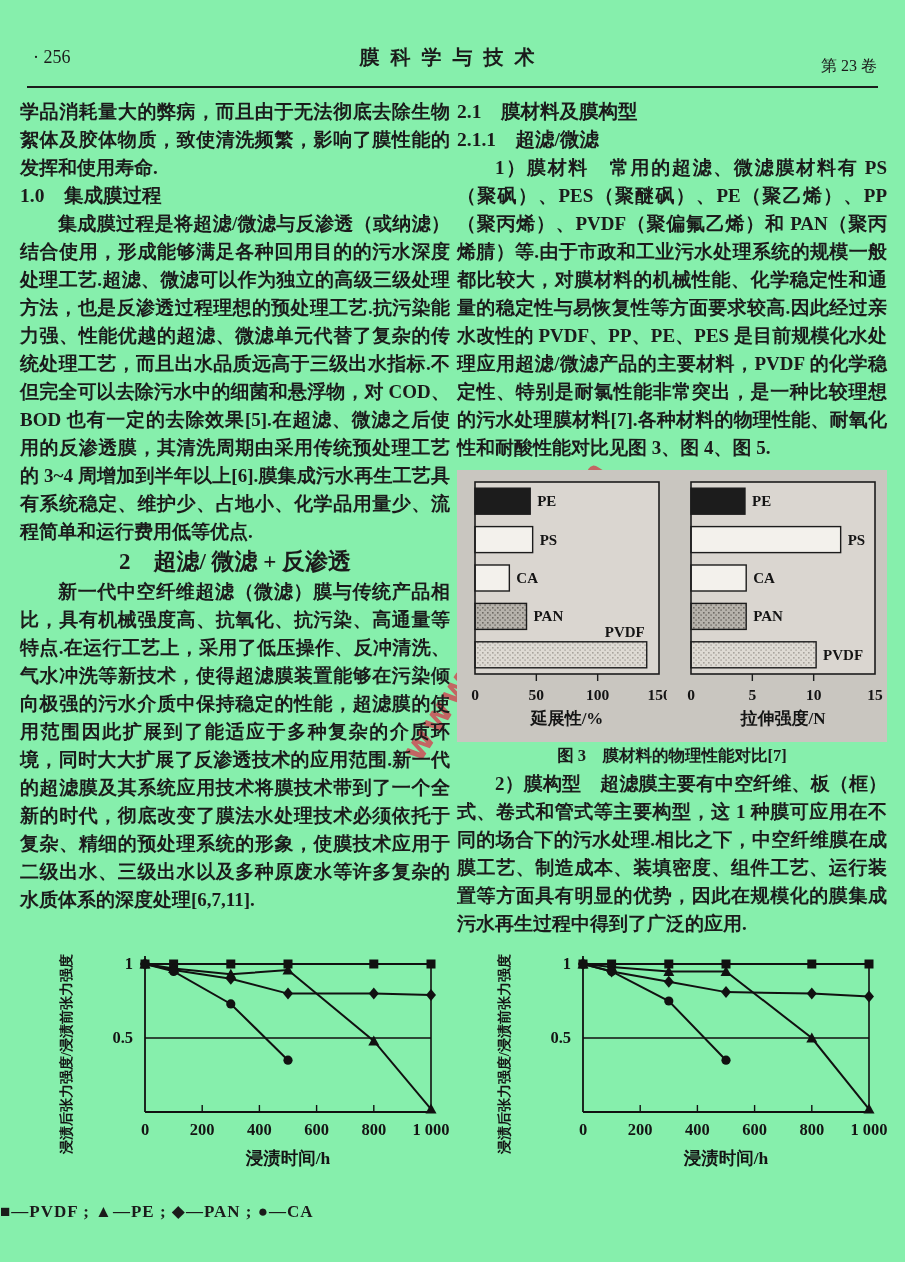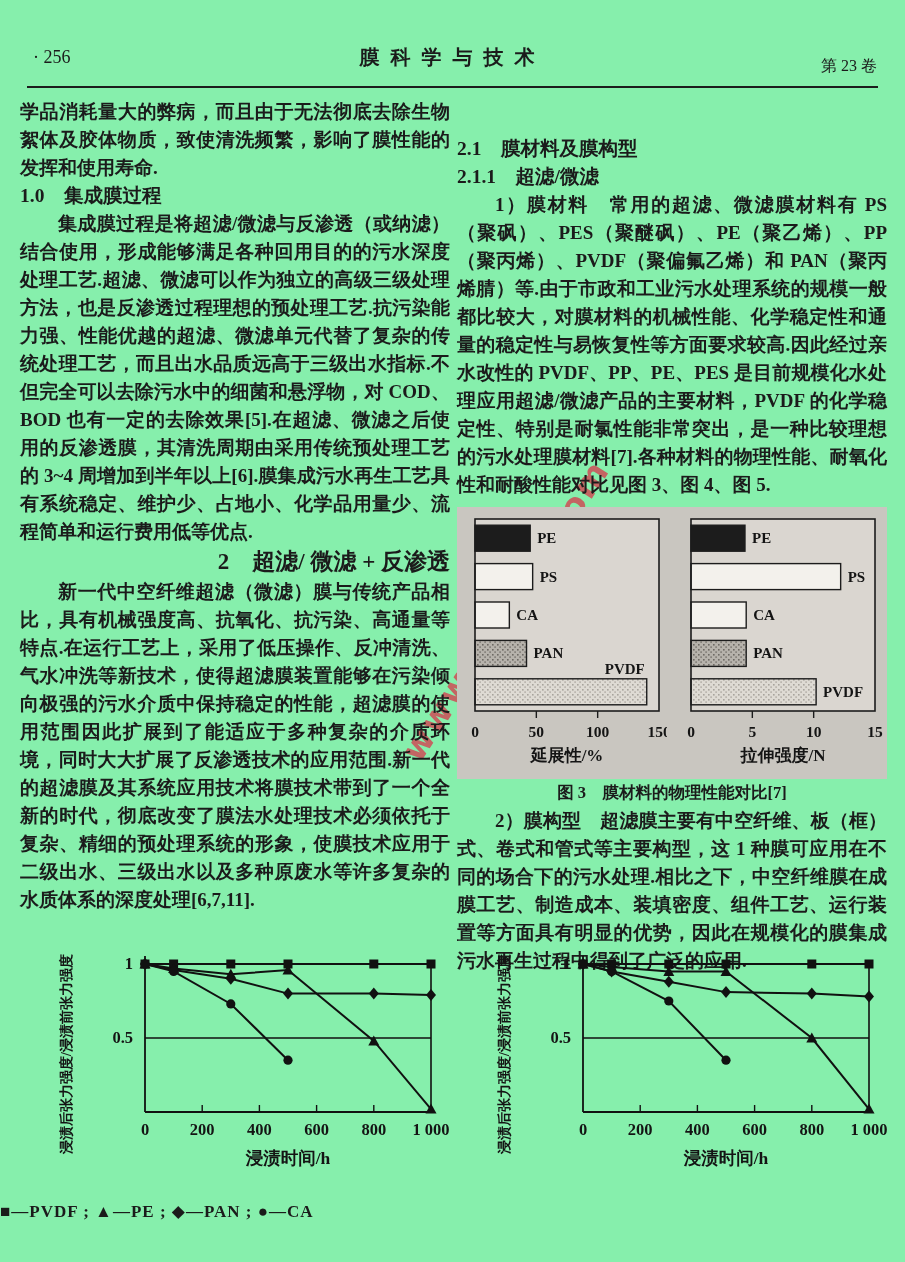--- a/index.html
+++ b/index.html
@@ -11,25 +11,25 @@
   
   .page-num{position:absolute;left:33px;top:47px;font-size:18px;}
   .journal-title{position:absolute;left:0;right:0;top:44px;text-align:center;
     font-size:20px;font-weight:600;letter-spacing:0.55em;}
   .volume-label{position:absolute;right:28px;top:56px;font-size:16px;text-align:right;}
   .header-rule{position:absolute;left:27px;right:27px;top:86px;height:2px;background:#1c1c1c;}
   
   .col{position:absolute;top:98px;width:430px;font-size:19px;line-height:28px;
     text-align:justify;text-justify:inter-ideograph;}
   .col-left{left:20px;}
-  .col-right{left:457px;margin-top:37px;}
+  .col-right{left:457px;}
   .col p{margin:0;font-weight:bold;}
   .indent{text-indent:2em;}
   .h-sub{font-weight:700;font-size:19.5px;line-height:28px;text-align:left;}
-  .h-sec{font-weight:700;font-size:23px;line-height:32px;margin:12px 0 10px;text-align:right;}
+  .h-sec{font-weight:700;font-size:23px;line-height:32px;margin:12px 0 10px;text-align:center;}
   
   .fig3-panel{margin-top:8px;background:#c9c6c0;padding:6px 4px;display:flex;justify-content:space-between;}
   .fig3-caption{text-align:center;font-size:16.5px;font-weight:700;margin:8px 0 8px;}
   
   .linechart{position:absolute;top:942px;width:400px;height:250px;}
   #fig4-box{left:55px;}
   #fig5-box{left:493px;}
   .legend-row{position:absolute;top:1201px;left:0;right:0;text-align:left;
     font-size:17px;font-weight:600;letter-spacing:1px;}
   .fig-caption{position:absolute;top:1248px;width:420px;text-align:center;

